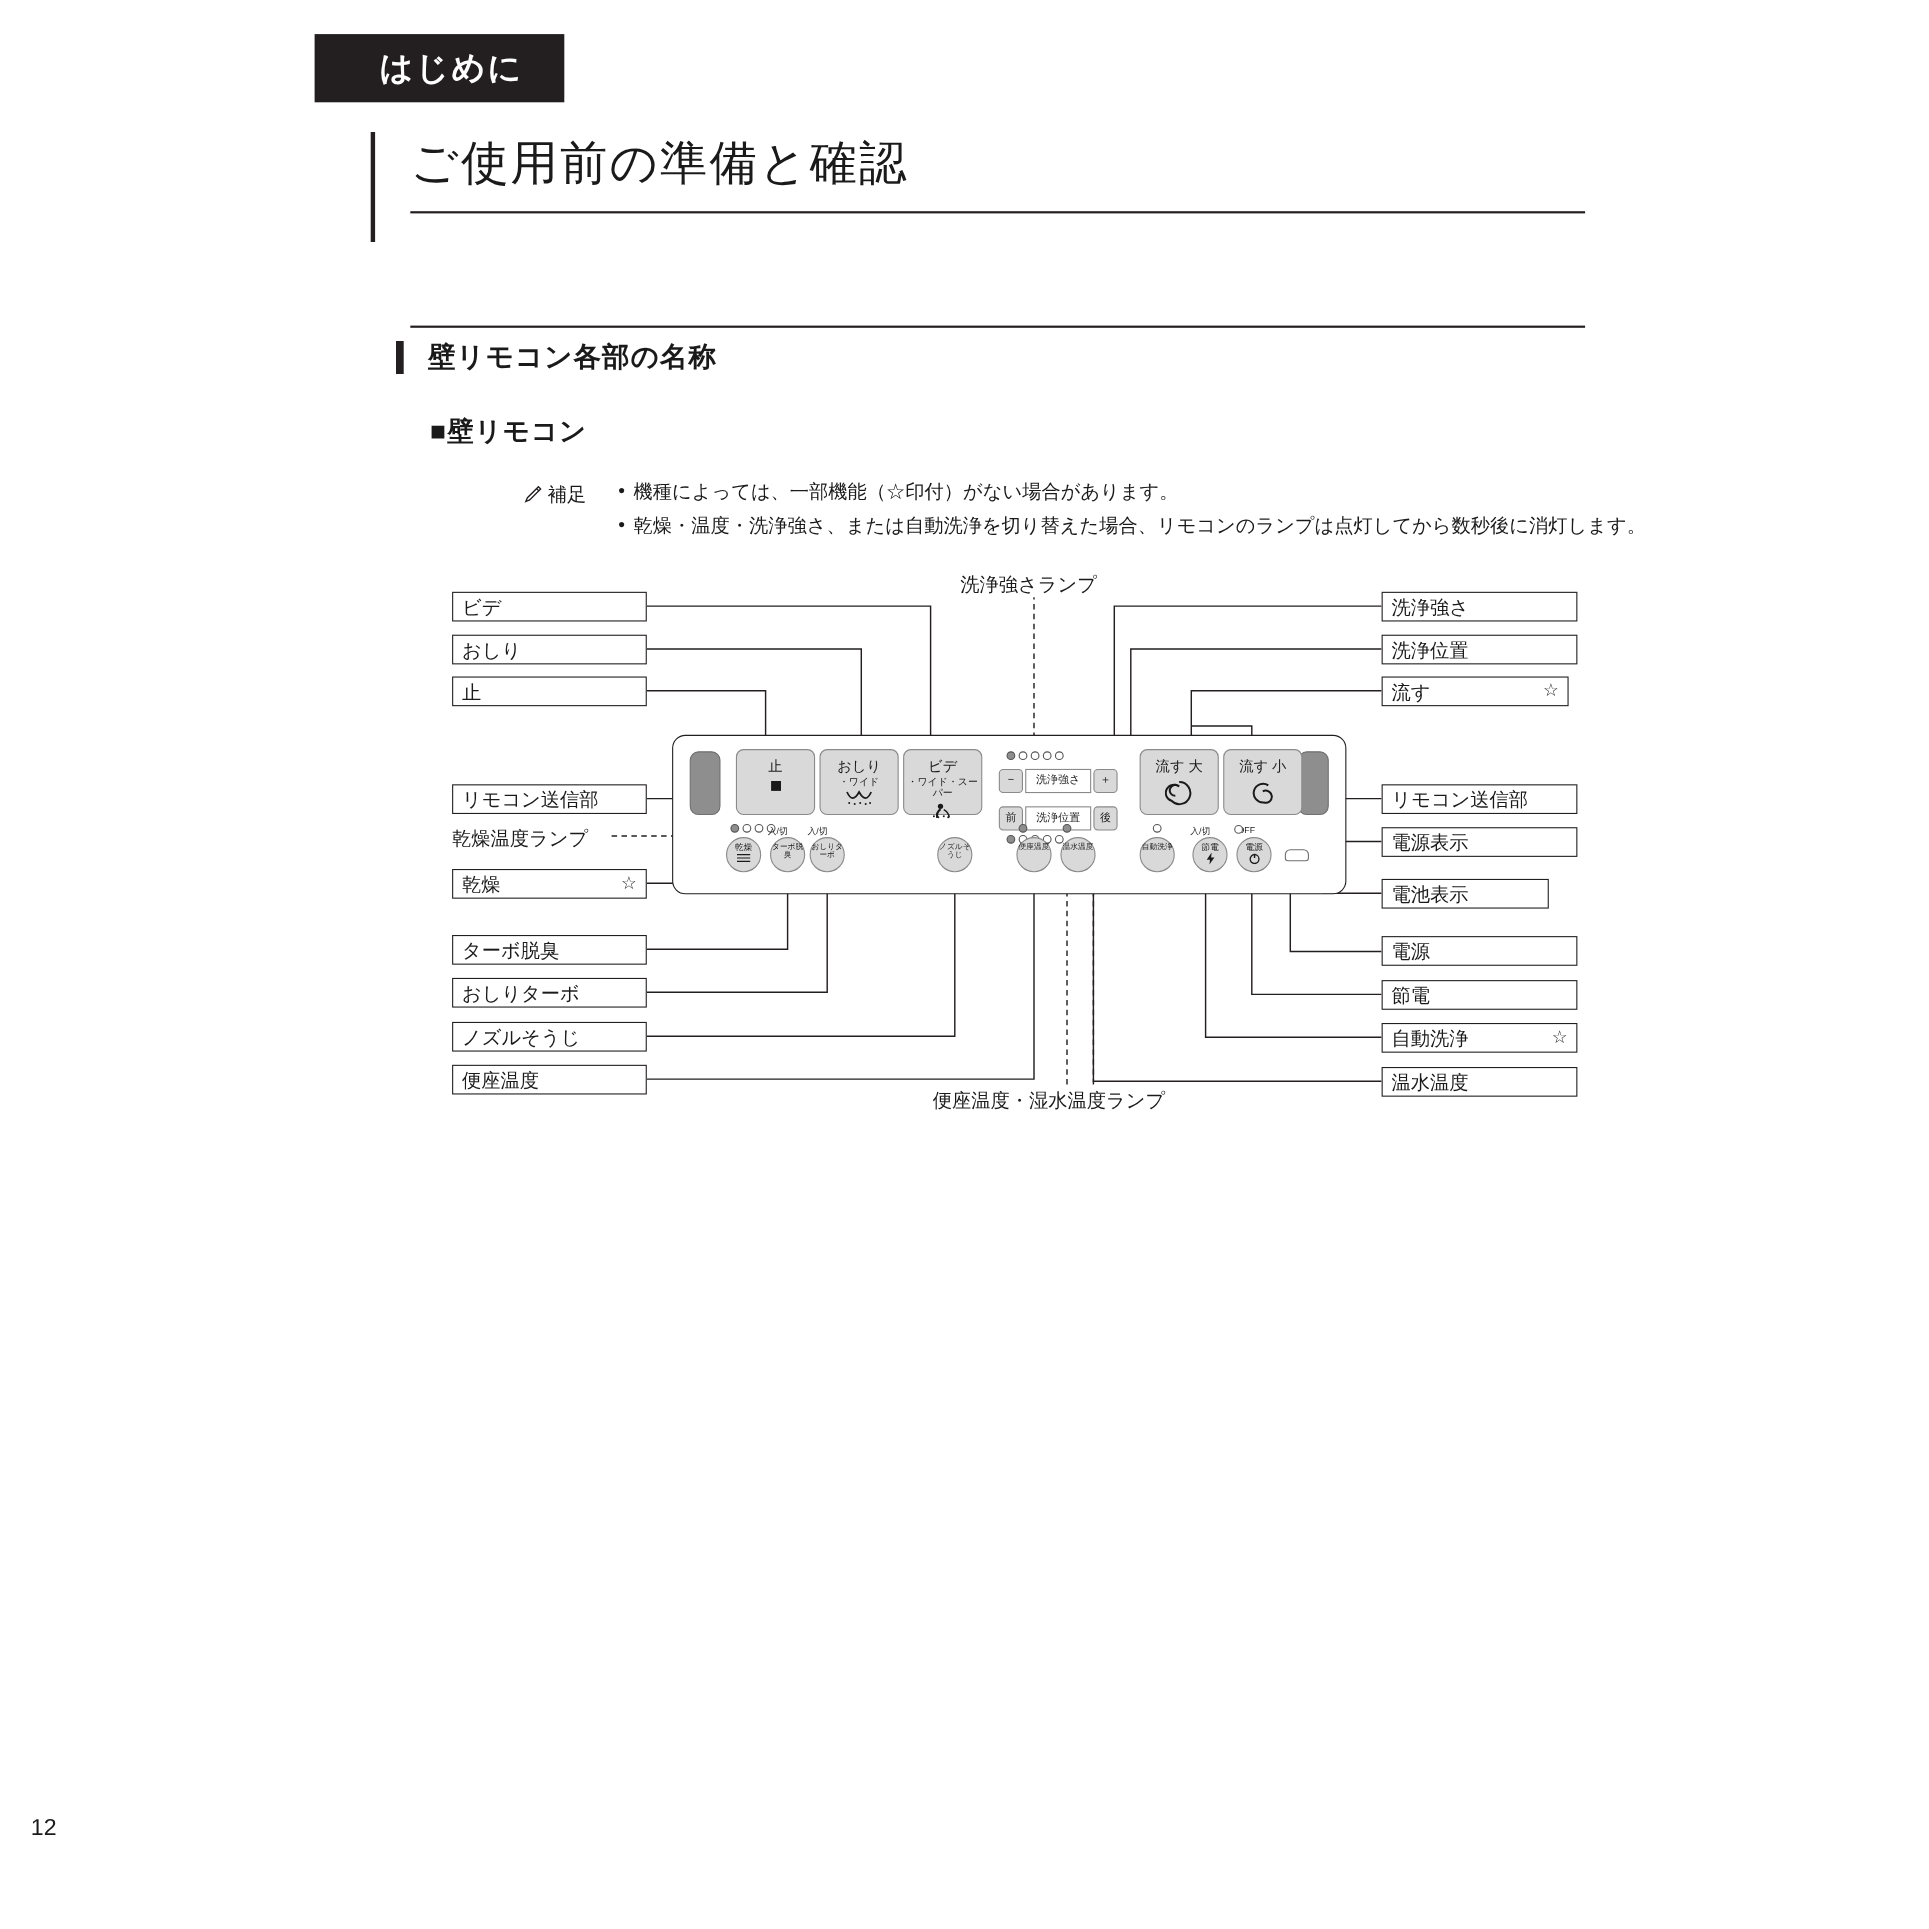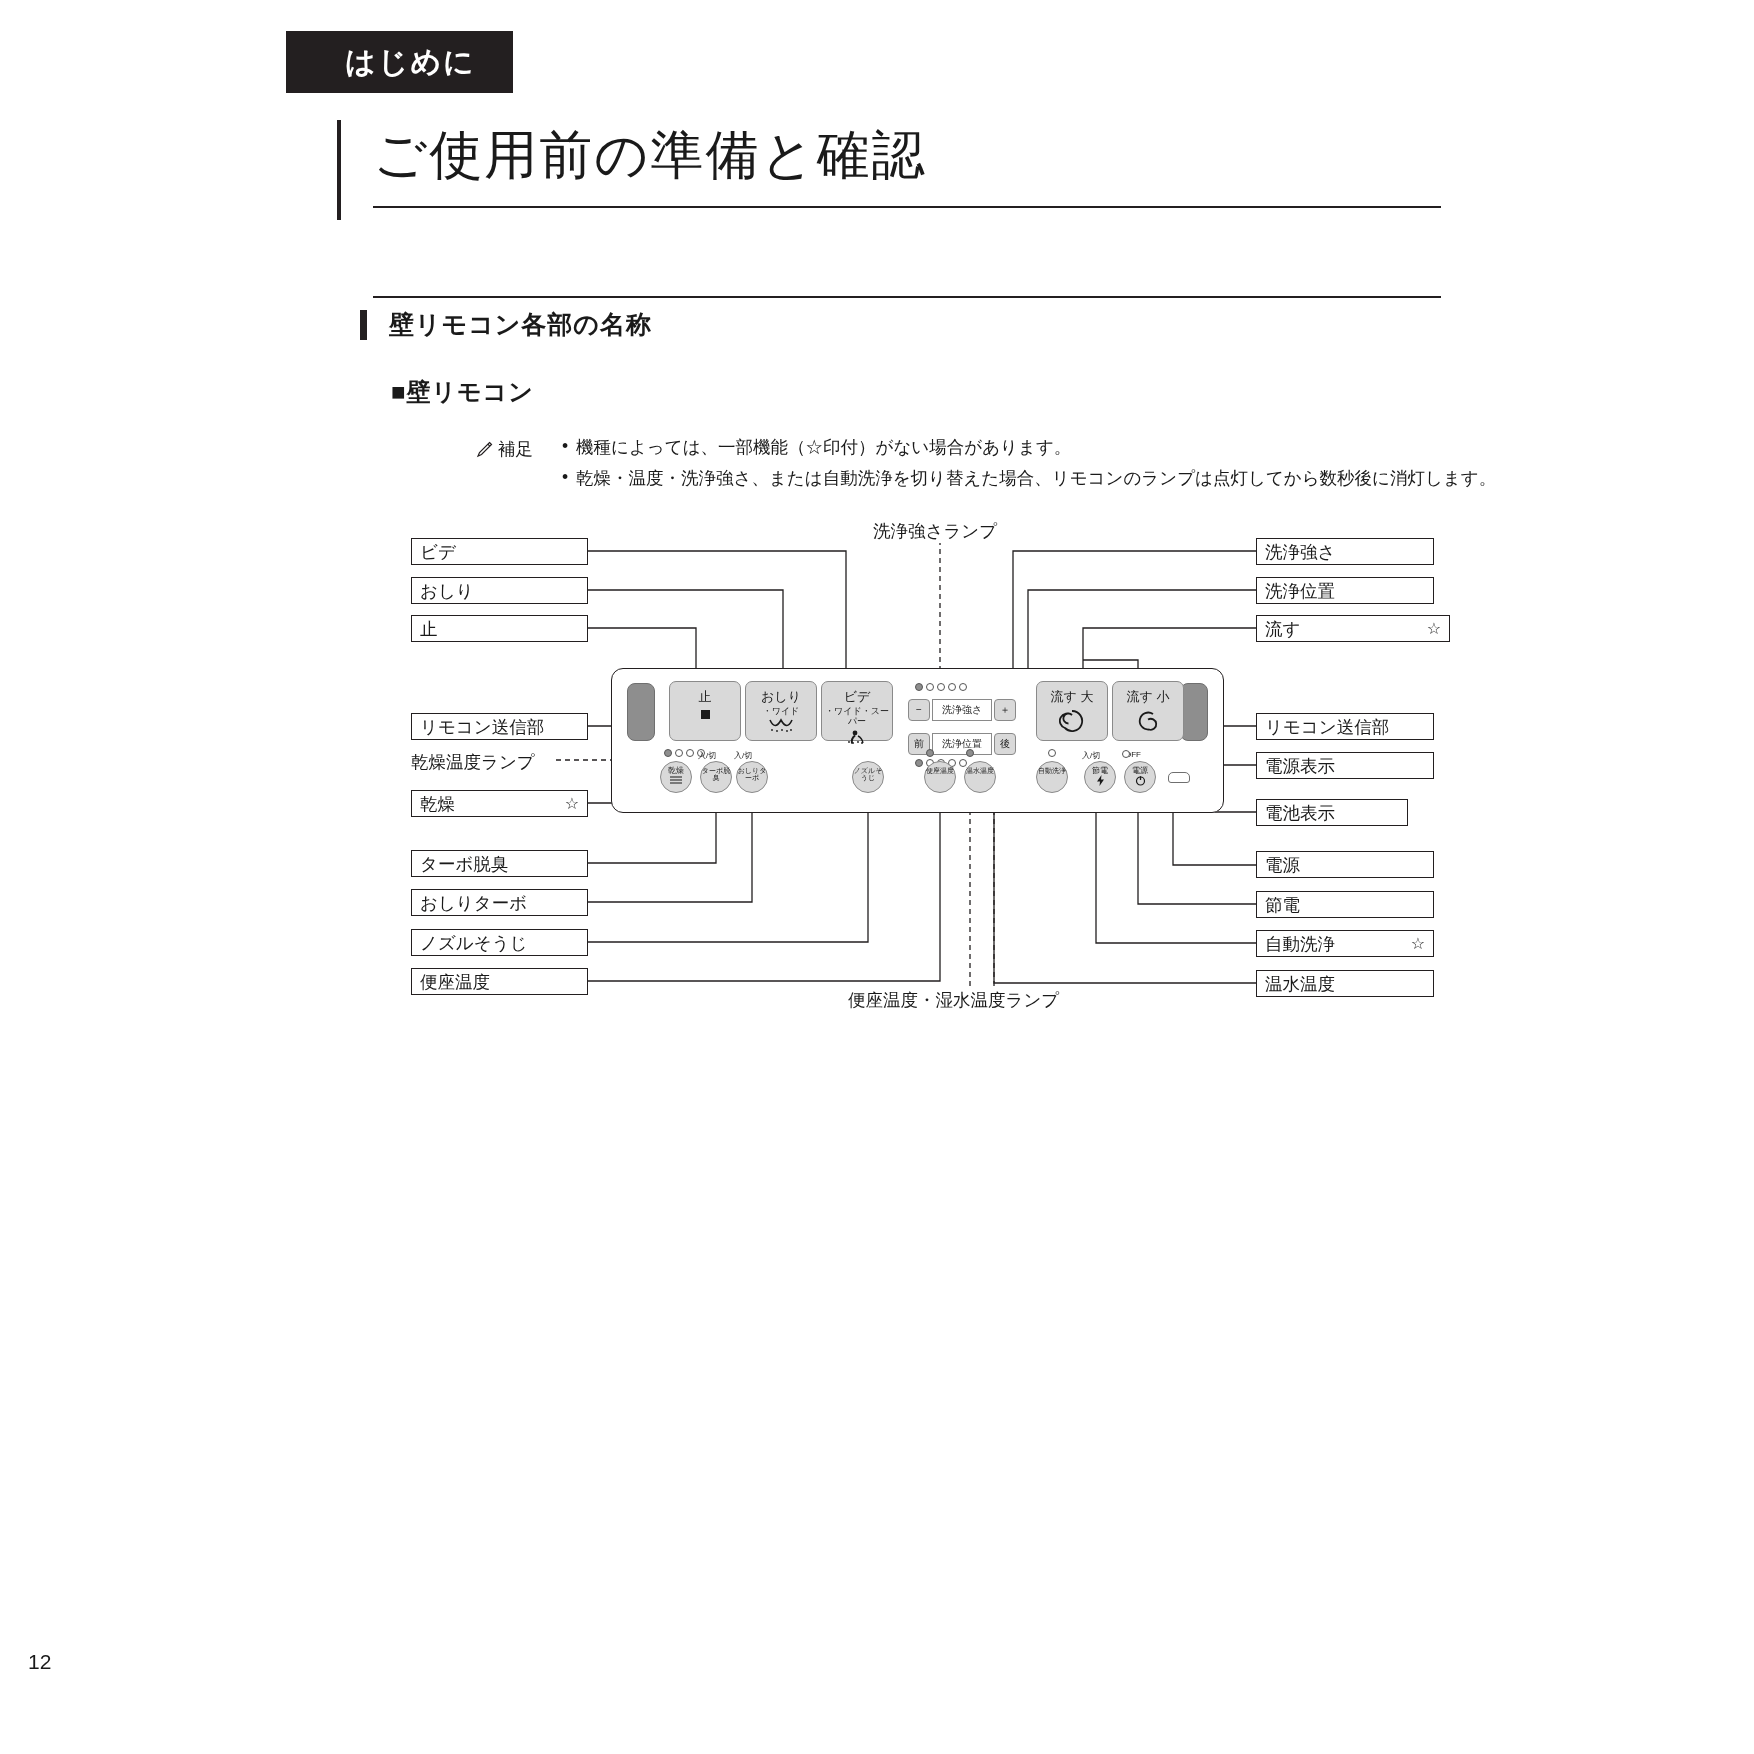--- a/index.html
+++ b/index.html
@@ -48,21 +48,21 @@
   }
   .title-bar {
     position: absolute;
     left: -36px;
     top: 0px;
     width: 4px;
     height: 100px;
     background: #231f20;
   }
   .title-text {
-    font-size: 53px;
+    font-size: 43px;
     letter-spacing: 2px;
     color: #1a1a1a;
     padding-bottom: 14px;
   }
   .title-rule {
     border-bottom: 2px solid #231f20;
     width: 1068px;
   }
 
   
@@ -408,21 +408,21 @@
   <div class="lbl" style="left:383px; top:790px; width:177px;">
     <span>乾燥</span><span class="star">☆</span>
   </div>
   <div class="lbl" style="left:383px; top:850px; width:177px;">ターボ脱臭</div>
   <div class="lbl" style="left:383px; top:889px; width:177px;">おしりターボ</div>
   <div class="lbl" style="left:383px; top:929px; width:177px;">ノズルそうじ</div>
   <div class="lbl" style="left:383px; top:968px; width:177px;">便座温度</div>
 
   <div class="lbl" style="left:1228px; top:538px; width:178px;">洗浄強さ</div>
   <div class="lbl" style="left:1228px; top:577px; width:178px;">洗浄位置</div>
-  <div class="lbl" style="left:1228px; top:615px; width:194px;">
+  <div class="lbl" style="left:1228px; top:615px; width:170px;">
     <span>流す</span><span class="star">☆</span>
   </div>
   <div class="lbl" style="left:1228px; top:713px; width:178px;">リモコン送信部</div>
   <div class="lbl" style="left:1228px; top:752px; width:178px;">電源表示</div>
   <div class="lbl" style="left:1228px; top:799px; width:152px;">電池表示</div>
   <div class="lbl" style="left:1228px; top:851px; width:178px;">電源</div>
   <div class="lbl" style="left:1228px; top:891px; width:178px;">節電</div>
   <div class="lbl" style="left:1228px; top:930px; width:178px;">
     <span>自動洗浄</span><span class="star">☆</span>
   </div>

